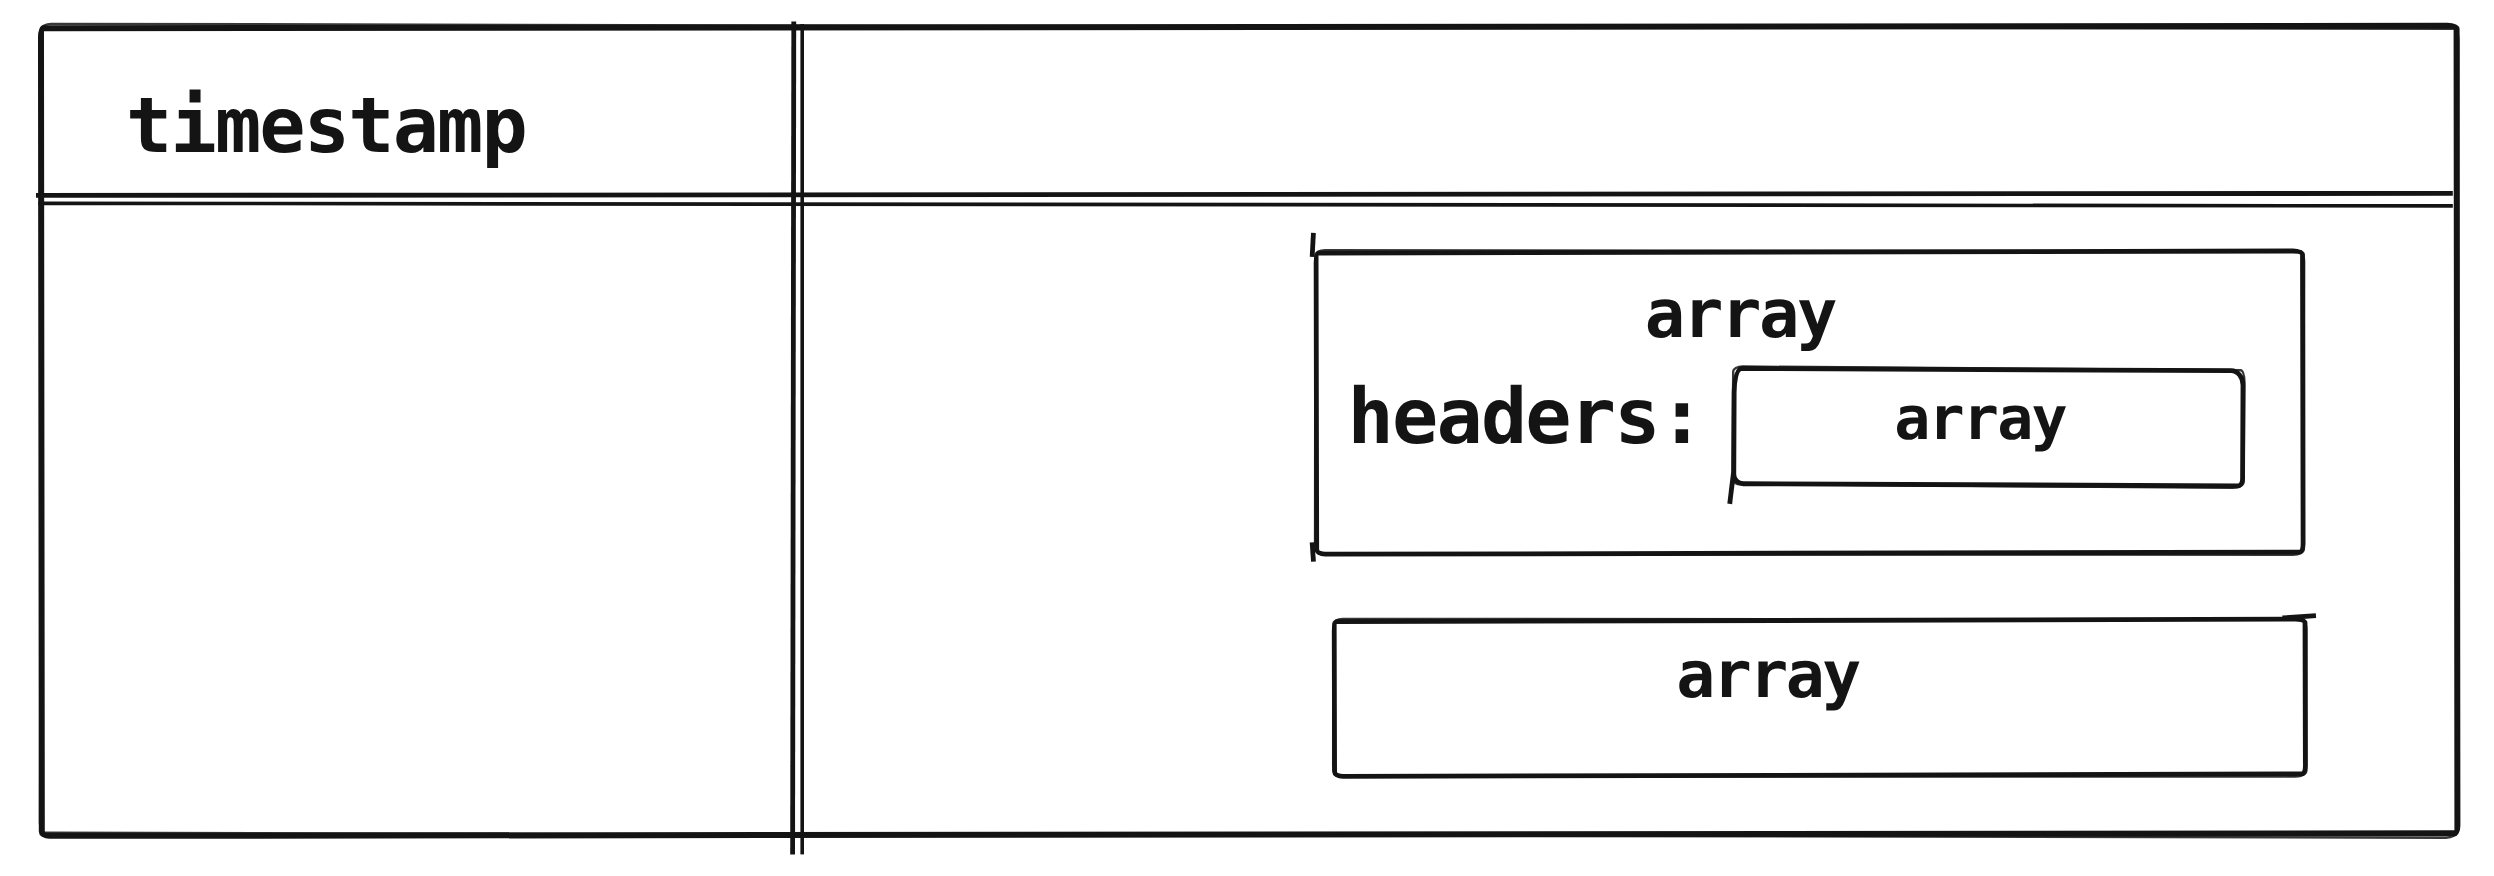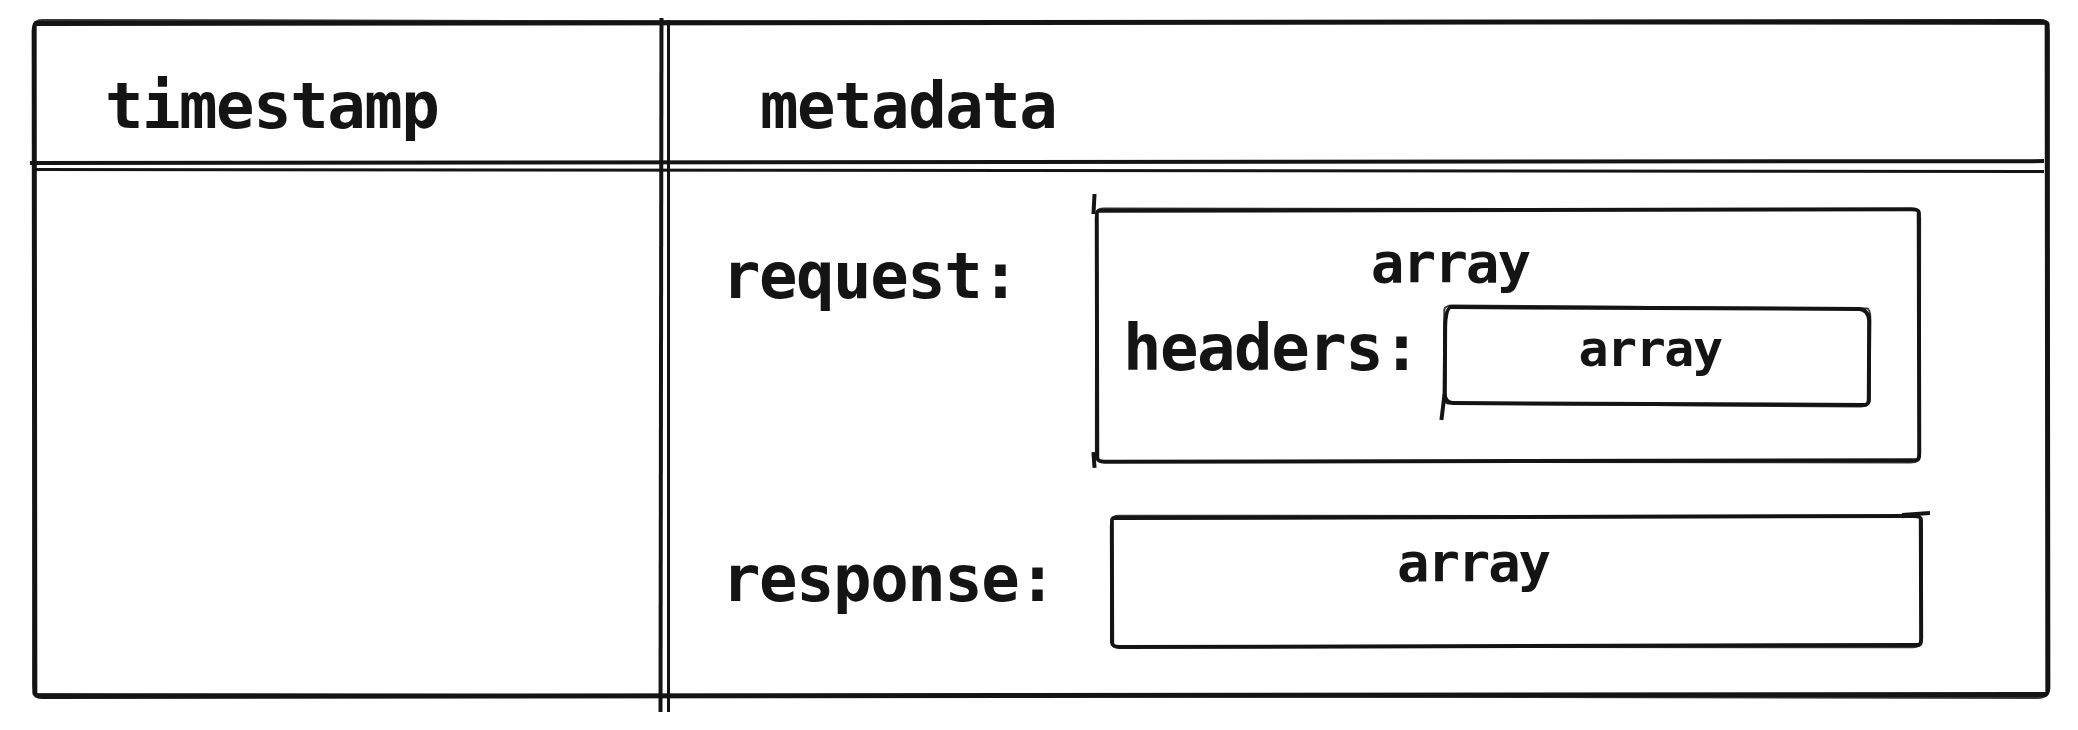--- a/index.html
+++ b/index.html
@@ -54,40 +54,37 @@
 
   <div class="hand" style="left:32px; top:20px; width:2008px; height:668px; border-width:5px; transform:rotate(-0.06deg);"></div>
 
   <div class="line" style="left:659px; top:18px; width:4px; height:694px; transform:rotate(0.08deg);"></div>
   <div class="line" style="left:667px; top:20px; width:3px; height:692px;"></div>
 
   <div class="line" style="left:30px; top:160px; width:2014px; height:4px; transform:rotate(-0.05deg);"></div>
   <div class="line" style="left:32px; top:169px; width:2012px; height:3px; transform:rotate(0.06deg);"></div>
 
   <div class="txt" style="left:105px; top:74px; font-size:64px; letter-spacing:-1.5px;">timestamp</div>
-  <div class="txt" style="left:760px; top:74px; font-size:64px; letter-spacing:-1.5px;">metadata</div>
 
 
-  <div class="txt" style="left:722px; top:244px; font-size:64px; letter-spacing:-1.5px;">request:</div>
 
   <div class="hand" style="left:1095px; top:208px; width:818px; height:247px; transform:rotate(-0.12deg);"></div>
 
   <div class="line" style="left:1092px; top:194px; width:4px; height:20px; transform:rotate(3deg);"></div>
   <div class="line" style="left:1092px; top:452px; width:4px; height:16px; transform:rotate(-4deg);"></div>
 
   <div class="txt centered" style="left:1450px; top:235px; font-size:56px; letter-spacing:-2px;">array</div>
 
   <div class="txt" style="left:1123px; top:316px; font-size:64px; letter-spacing:-1.5px;">headers:</div>
 
   <div class="hand" style="left:1443px; top:306px; width:420px; height:92px; transform:rotate(0.25deg);
               border-radius:8px 12px 6px 10px / 22px 14px 8px 10px;"></div>
   <div class="line" style="left:1441px; top:394px; width:4px; height:26px; transform:rotate(7deg);"></div>
 
   <div class="txt centered" style="left:1650px; top:324px; font-size:50px; letter-spacing:-1.5px;">array</div>
 
-  <div class="txt" style="left:722px; top:547px; font-size:64px; letter-spacing:-1.5px;">response:</div>
 
   <div class="hand" style="left:1110px; top:515px; width:805px; height:125px; transform:rotate(-0.15deg);"></div>
   <div class="line" style="left:1902px; top:512px; width:28px; height:4px; transform:rotate(-4deg);"></div>
 
   <div class="txt centered" style="left:1473px; top:536px; font-size:54px; letter-spacing:-2.1px;">array</div>
 
 </div>
 
 </body></html>

